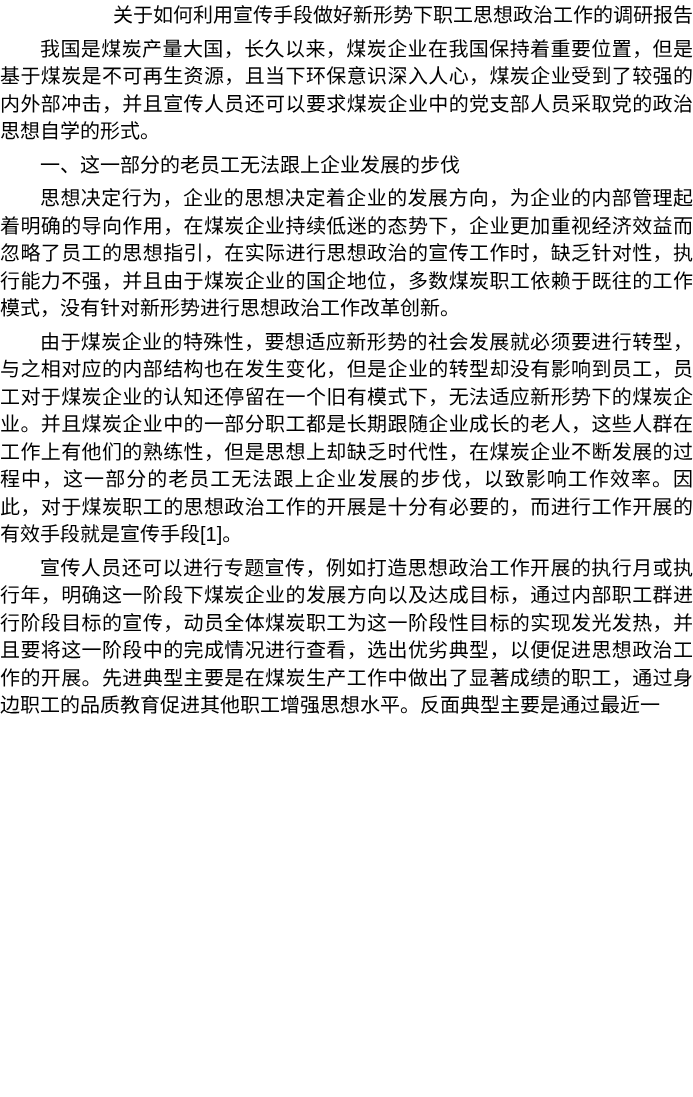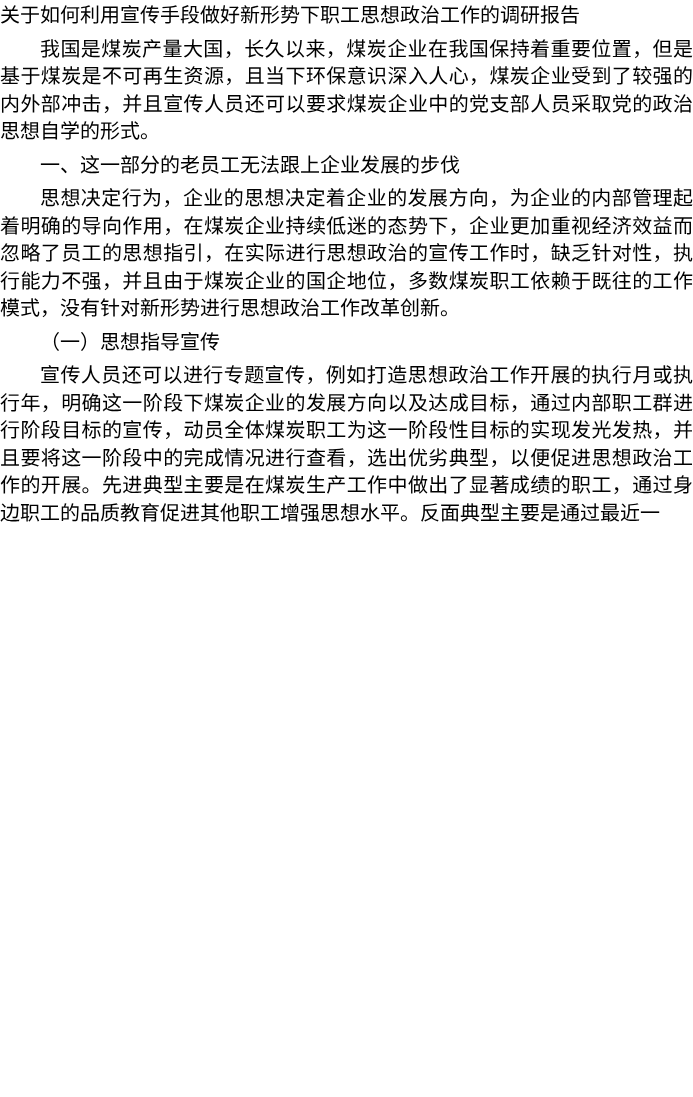--- a/index.html
+++ b/index.html
@@ -20,33 +20,33 @@
     line-height: 27.5px;
     padding-top: 2px;
   }
   .block {
     margin: 6px 0;
     font-size: 20px;
     font-weight: normal;
     color: #000000;
   }
   .doc-title {
-    text-align: left;
+    text-align: right;
     text-indent: 0;
     margin-top: 0;
   }
   .para, .heading, .subheading {
     text-align: justify;
     text-justify: inter-ideograph;
     text-indent: 2em;
   }
 </style>
 </head>
 <body>
 
 <main class="page">
   <h1 class="block doc-title">关于如何利用宣传手段做好新形势下职工思想政治工作的调研报告</h1>
   <p class="block para">我国是煤炭产量大国，长久以来，煤炭企业在我国保持着重要位置，但是基于煤炭是不可再生资源，且当下环保意识深入人心，煤炭企业受到了较强的内外部冲击，并且宣传人员还可以要求煤炭企业中的党支部人员采取党的政治思想自学的形式。</p>
   <h2 class="block heading">一、这一部分的老员工无法跟上企业发展的步伐</h2>
   <p class="block para">思想决定行为，企业的思想决定着企业的发展方向，为企业的内部管理起着明确的导向作用，在煤炭企业持续低迷的态势下，企业更加重视经济效益而忽略了员工的思想指引，在实际进行思想政治的宣传工作时，缺乏针对性，执行能力不强，并且由于煤炭企业的国企地位，多数煤炭职工依赖于既往的工作模式，没有针对新形势进行思想政治工作改革创新。</p>
-  <h3 class="block subheading">（一）思想指导宣传</h3>
+  <p class="block para">由于煤炭企业的特殊性，要想适应新形势的社会发展就必须要进行转型，与之相对应的内部结构也在发生变化，但是企业的转型却没有影响到员工，员工对于煤炭企业的认知还停留在一个旧有模式下，无法适应新形势下的煤炭企业。并且煤炭企业中的一部分职工都是长期跟随企业成长的老人，这些人群在工作上有他们的熟练性，但是思想上却缺乏时代性，在煤炭企业不断发展的过程中，这一部分的老员工无法跟上企业发展的步伐，以致影响工作效率。因此，对于煤炭职工的思想政治工作的开展是十分有必要的，而进行工作开展的有效手段就是宣传手段[1]。</p>
   <p class="block para">宣传人员还可以进行专题宣传，例如打造思想政治工作开展的执行月或执行年，明确这一阶段下煤炭企业的发展方向以及达成目标，通过内部职工群进行阶段目标的宣传，动员全体煤炭职工为这一阶段性目标的实现发光发热，并且要将这一阶段中的完成情况进行查看，选出优劣典型，以便促进思想政治工作的开展。先进典型主要是在煤炭生产工作中做出了显著成绩的职工，通过身边职工的品质教育促进其他职工增强思想水平。反面典型主要是通过最近一</p>
 </main>
 
 </body></html>

